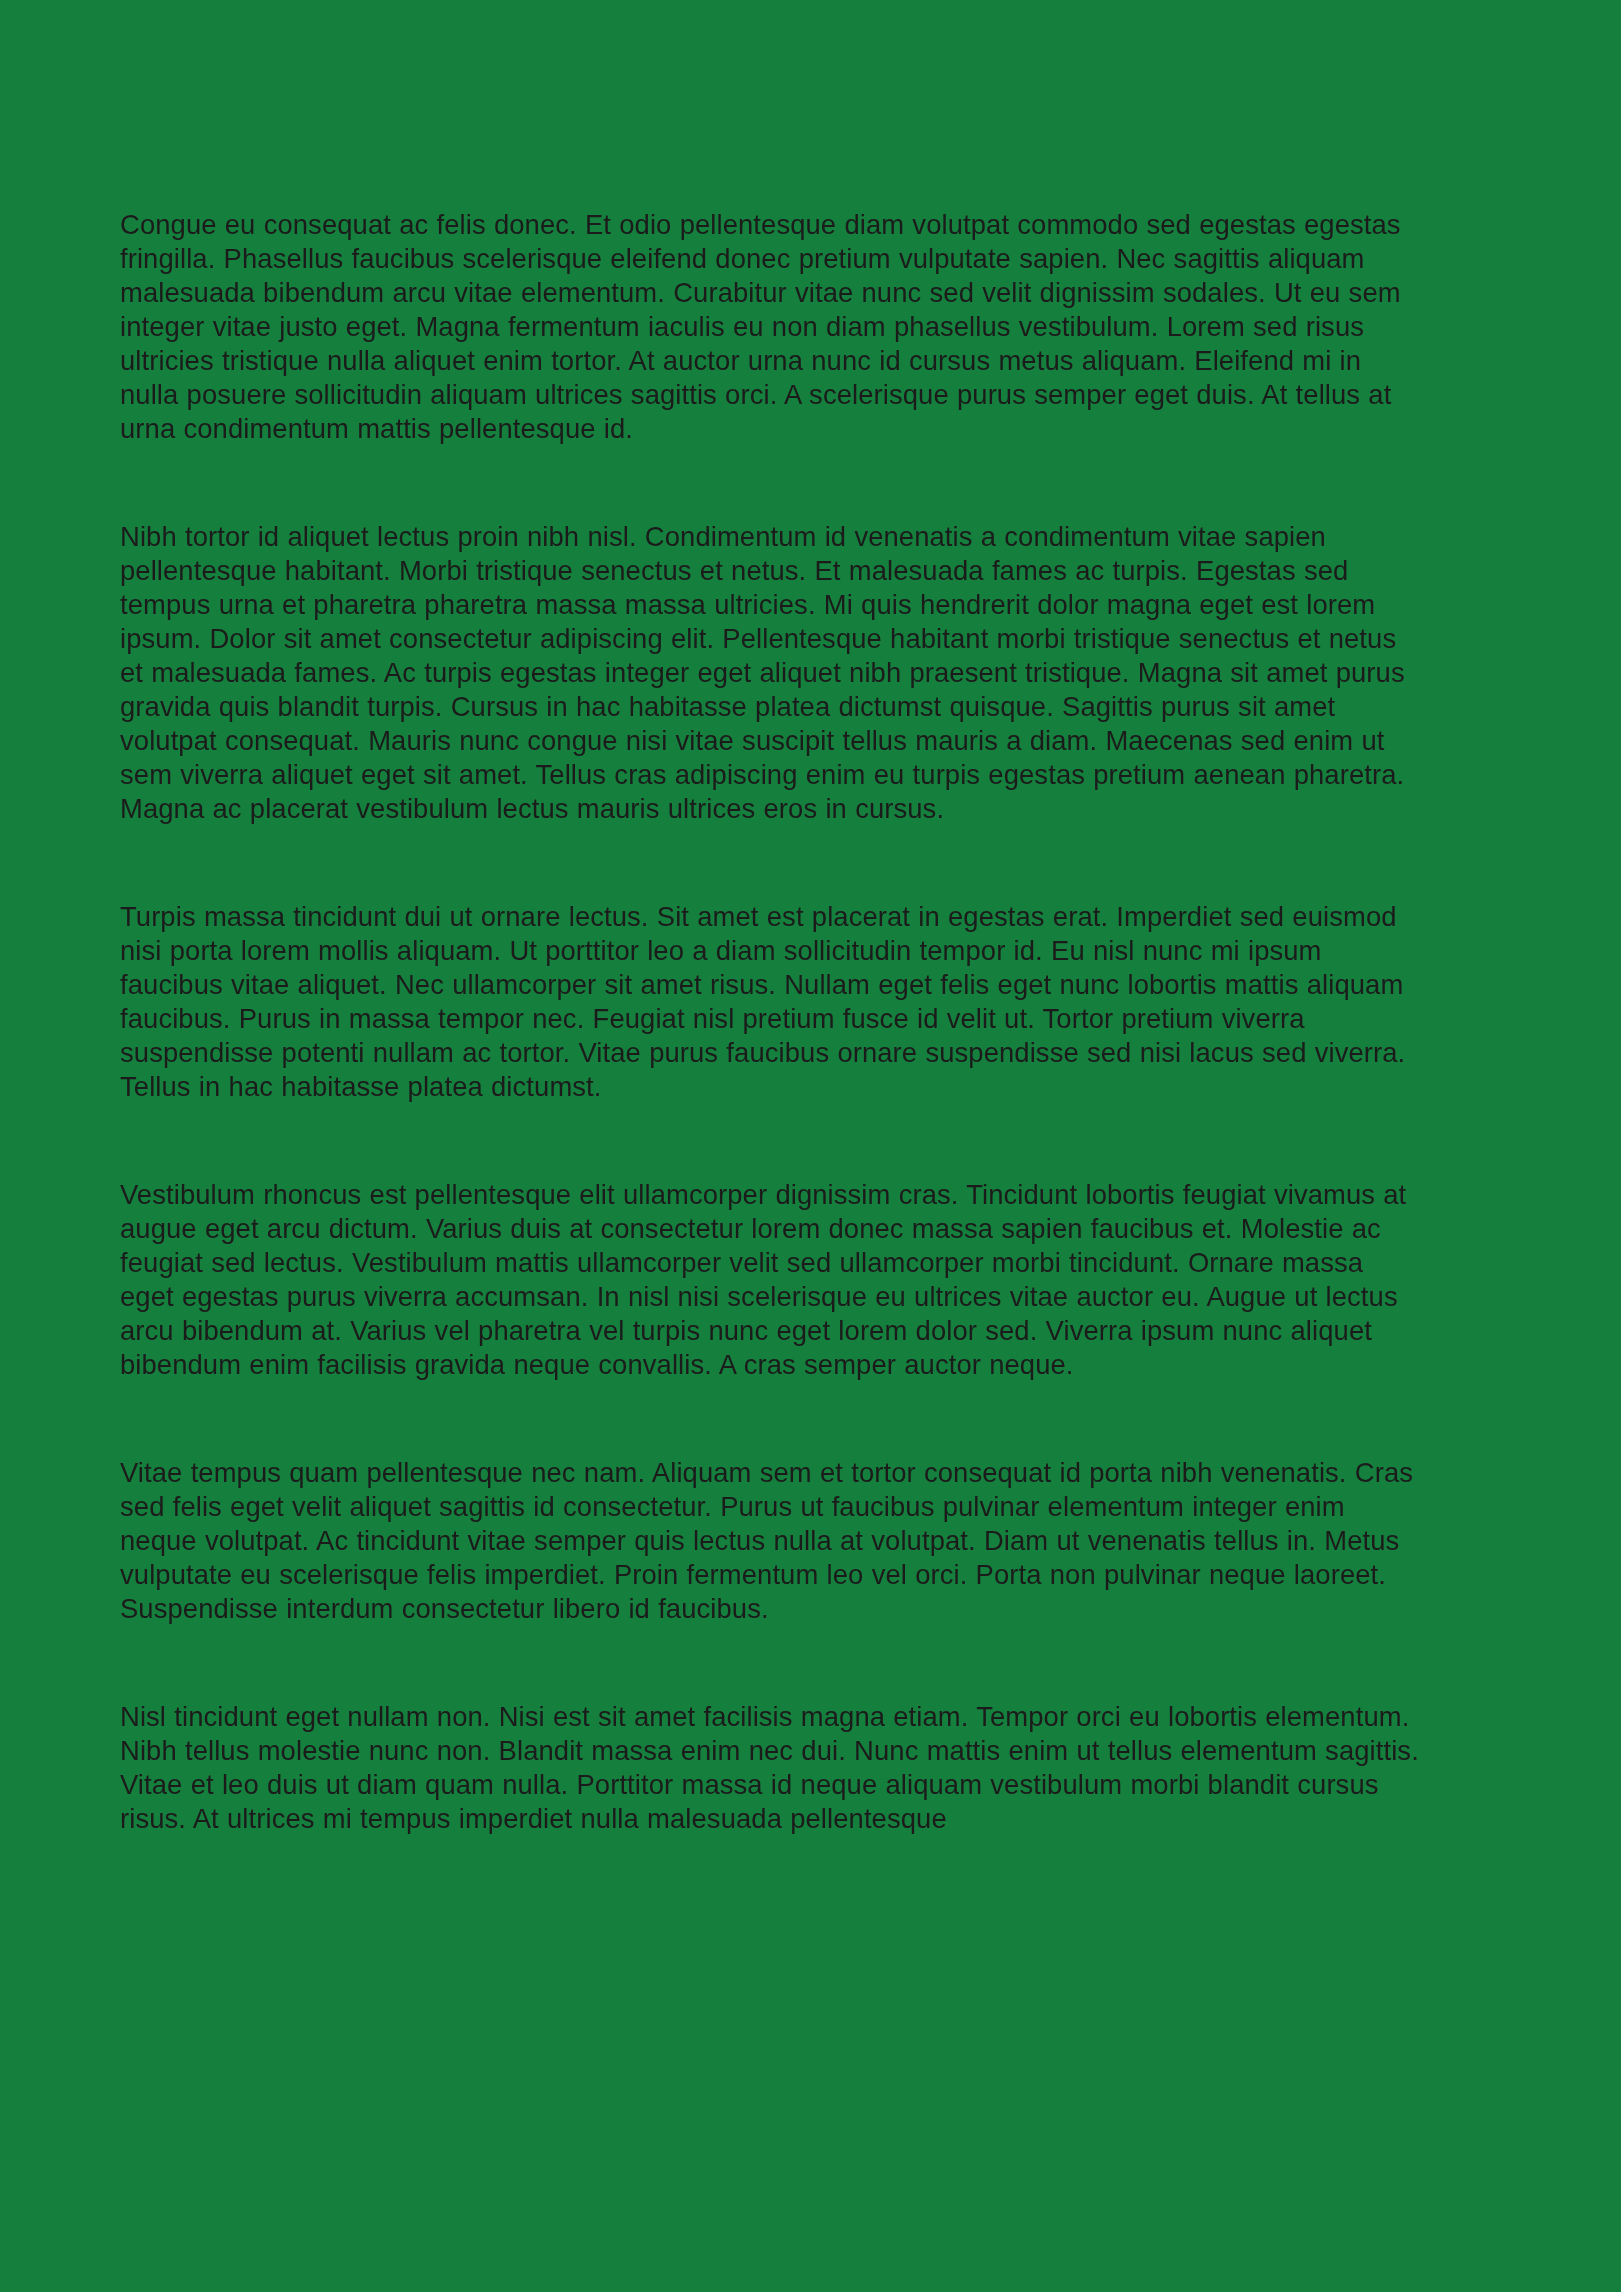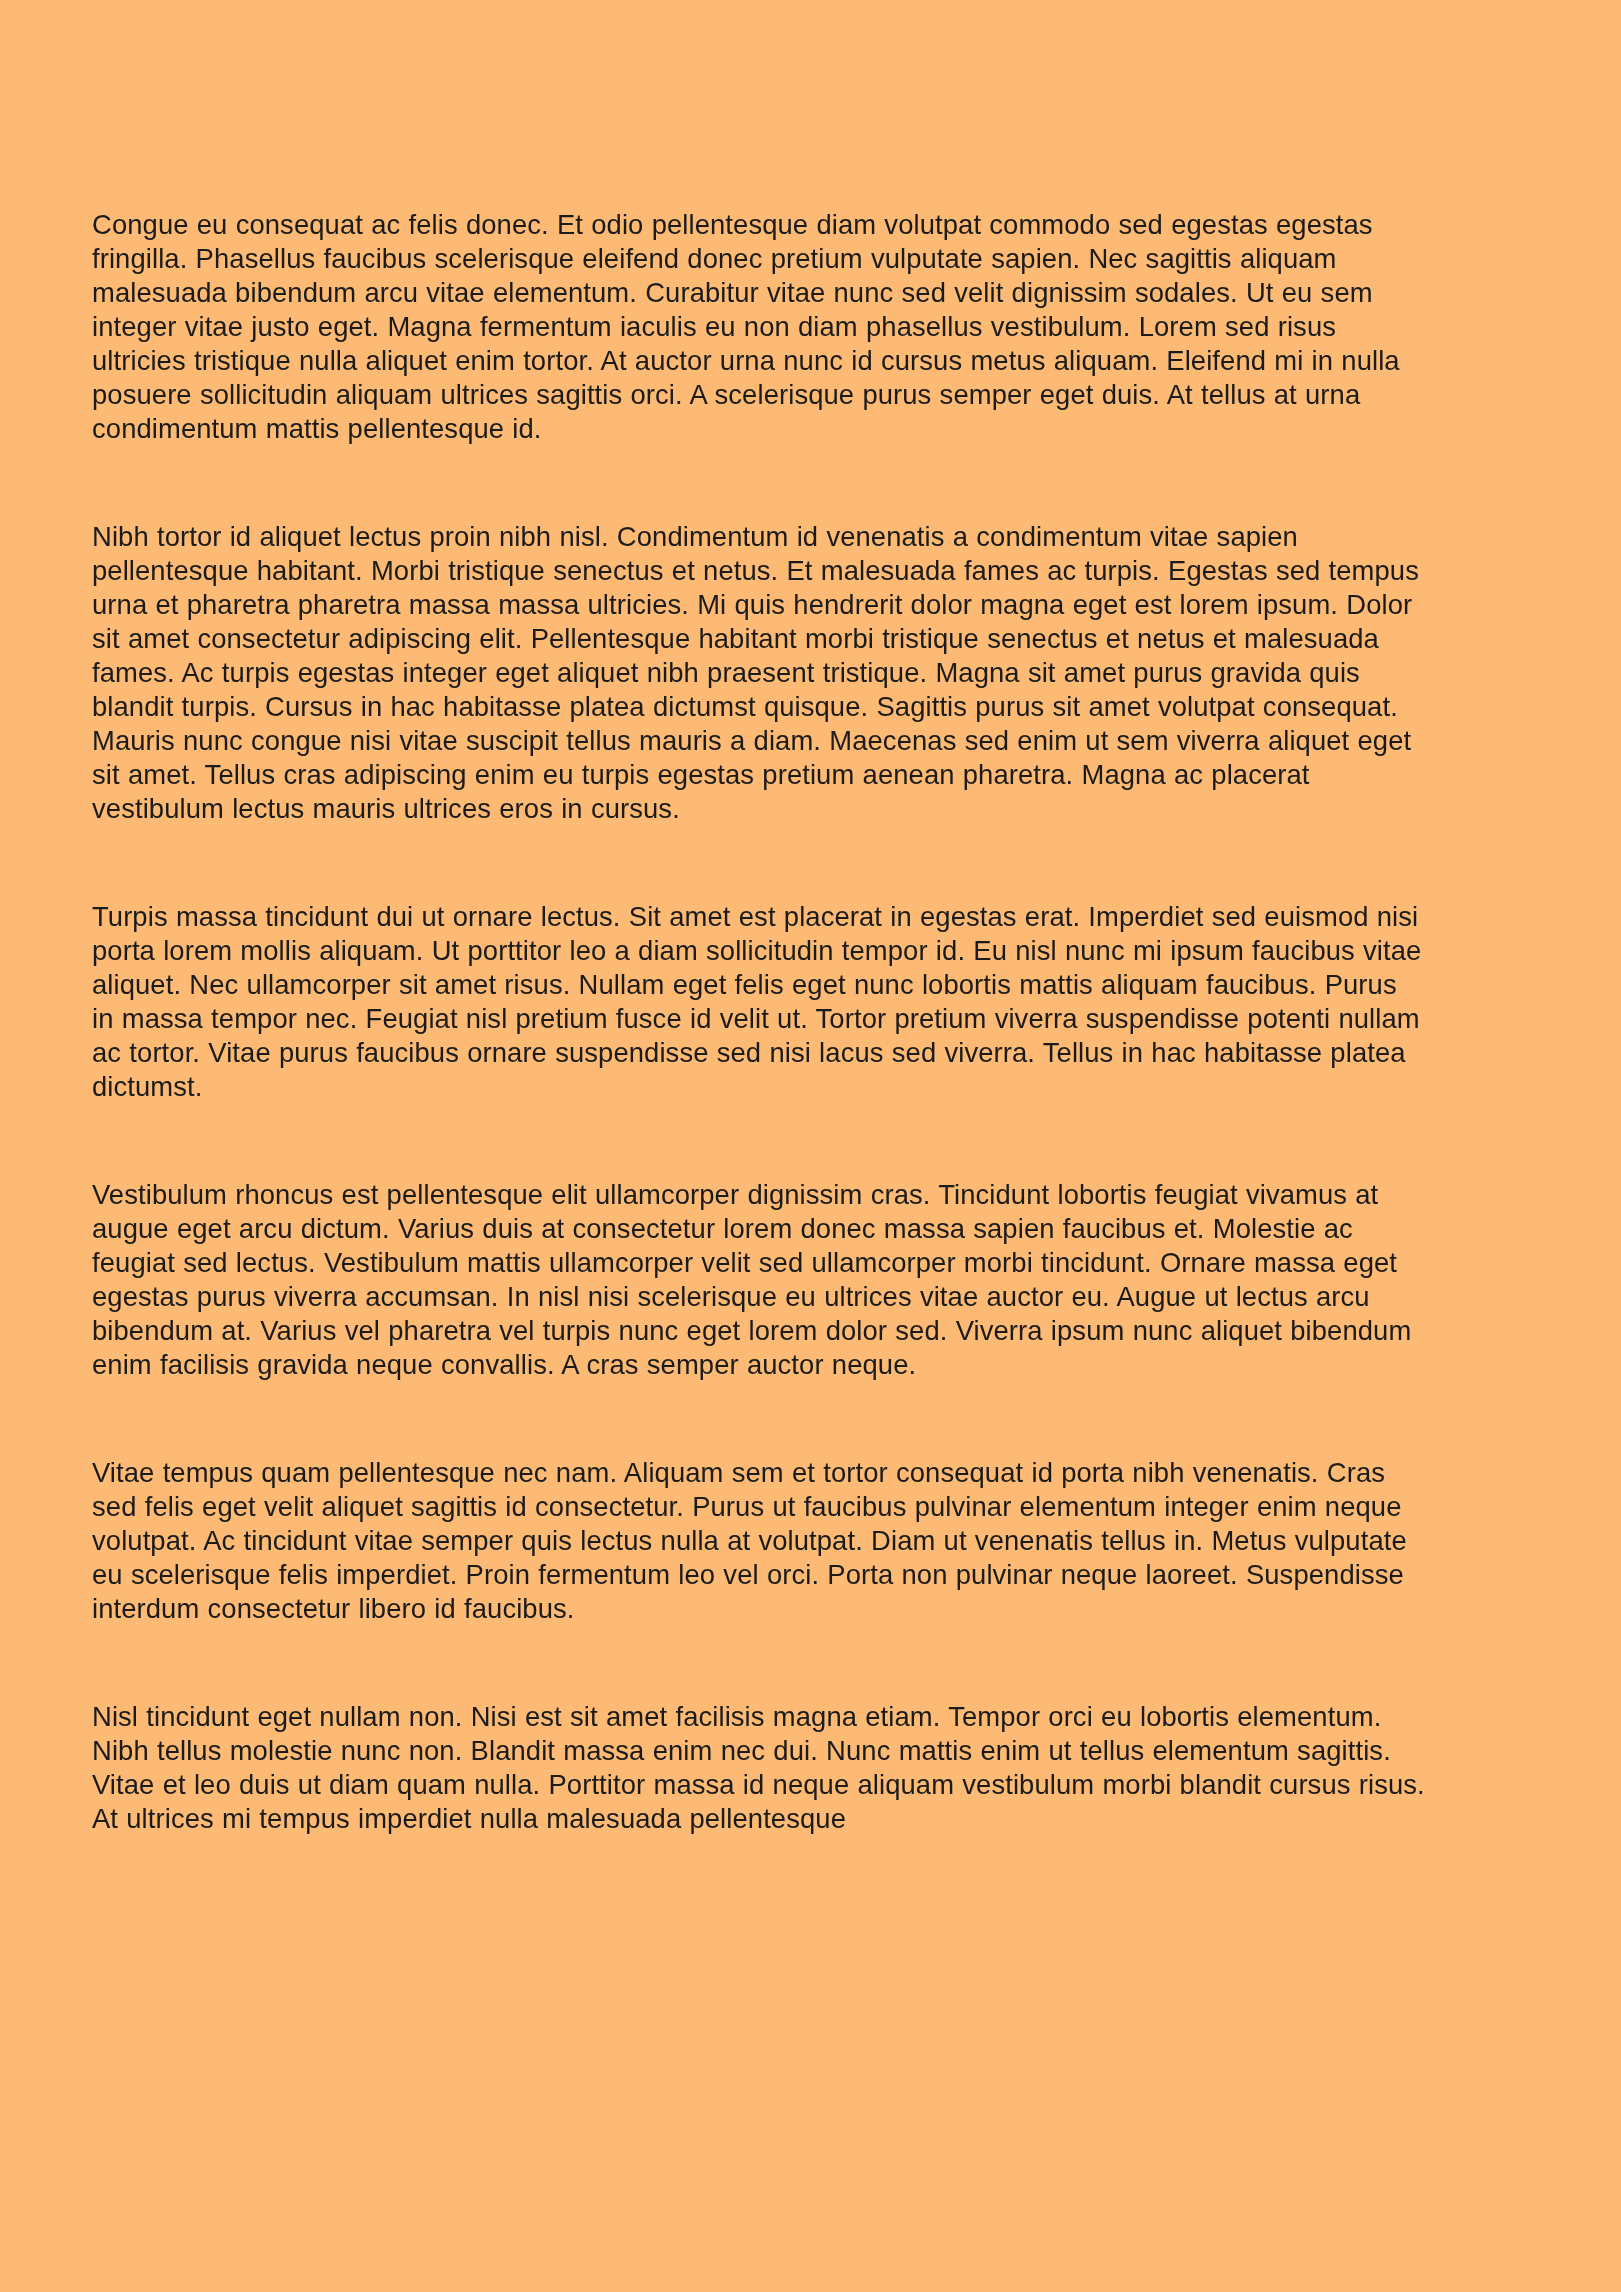--- a/index.html
+++ b/index.html
@@ -10,22 +10,22 @@
   body {
     width: 1621px;
     height: 2293px;
     position: relative;
     overflow: hidden;
   }
   .page {
     box-sizing: border-box;
     width: 1621px;
     height: 2293px;
-    background: #fdba74;
-    padding: 208px 196px 0 92px;
+    background: #15803d;
+    padding: 208px 196px 0 120px;
     font-family: "Liberation Sans", sans-serif;
     color: #1b1b1b;
   }
   .doc-paragraph {
     margin: 0 0 74px 0;
     font-size: 27.4px;
     line-height: 34px;
     letter-spacing: 0.1px;
     text-align: left;
     word-spacing: 0.5px;

